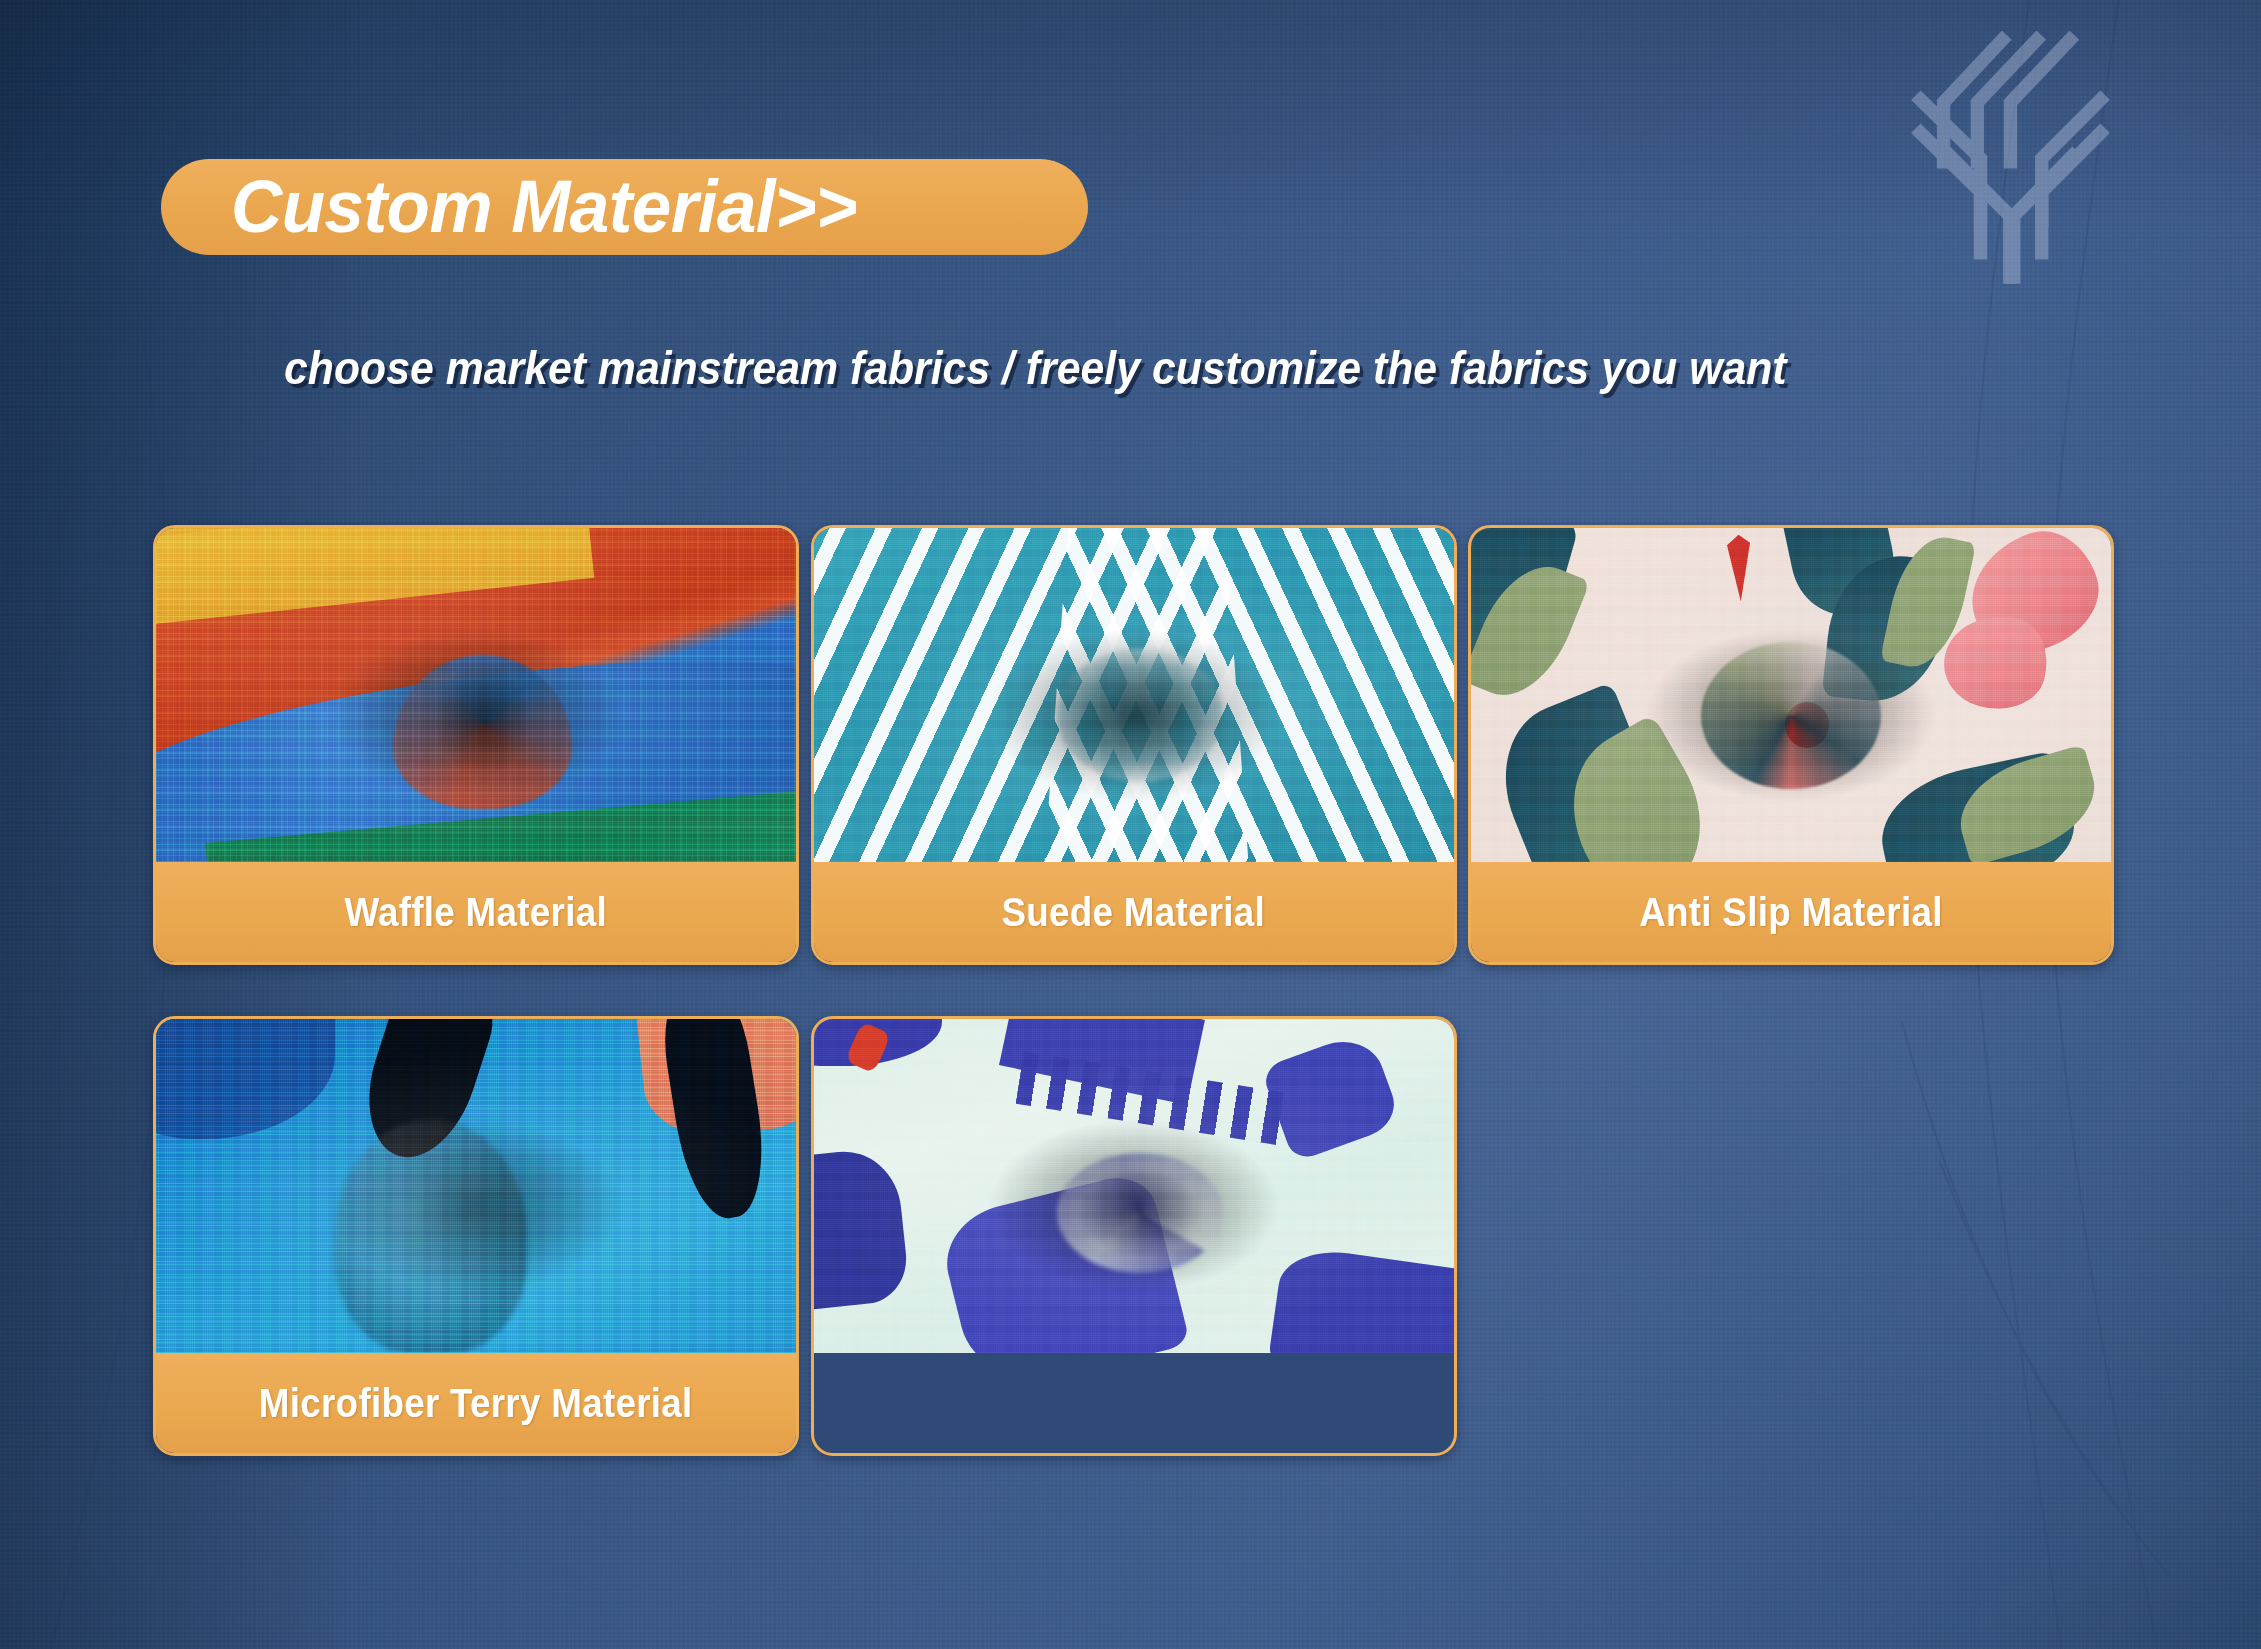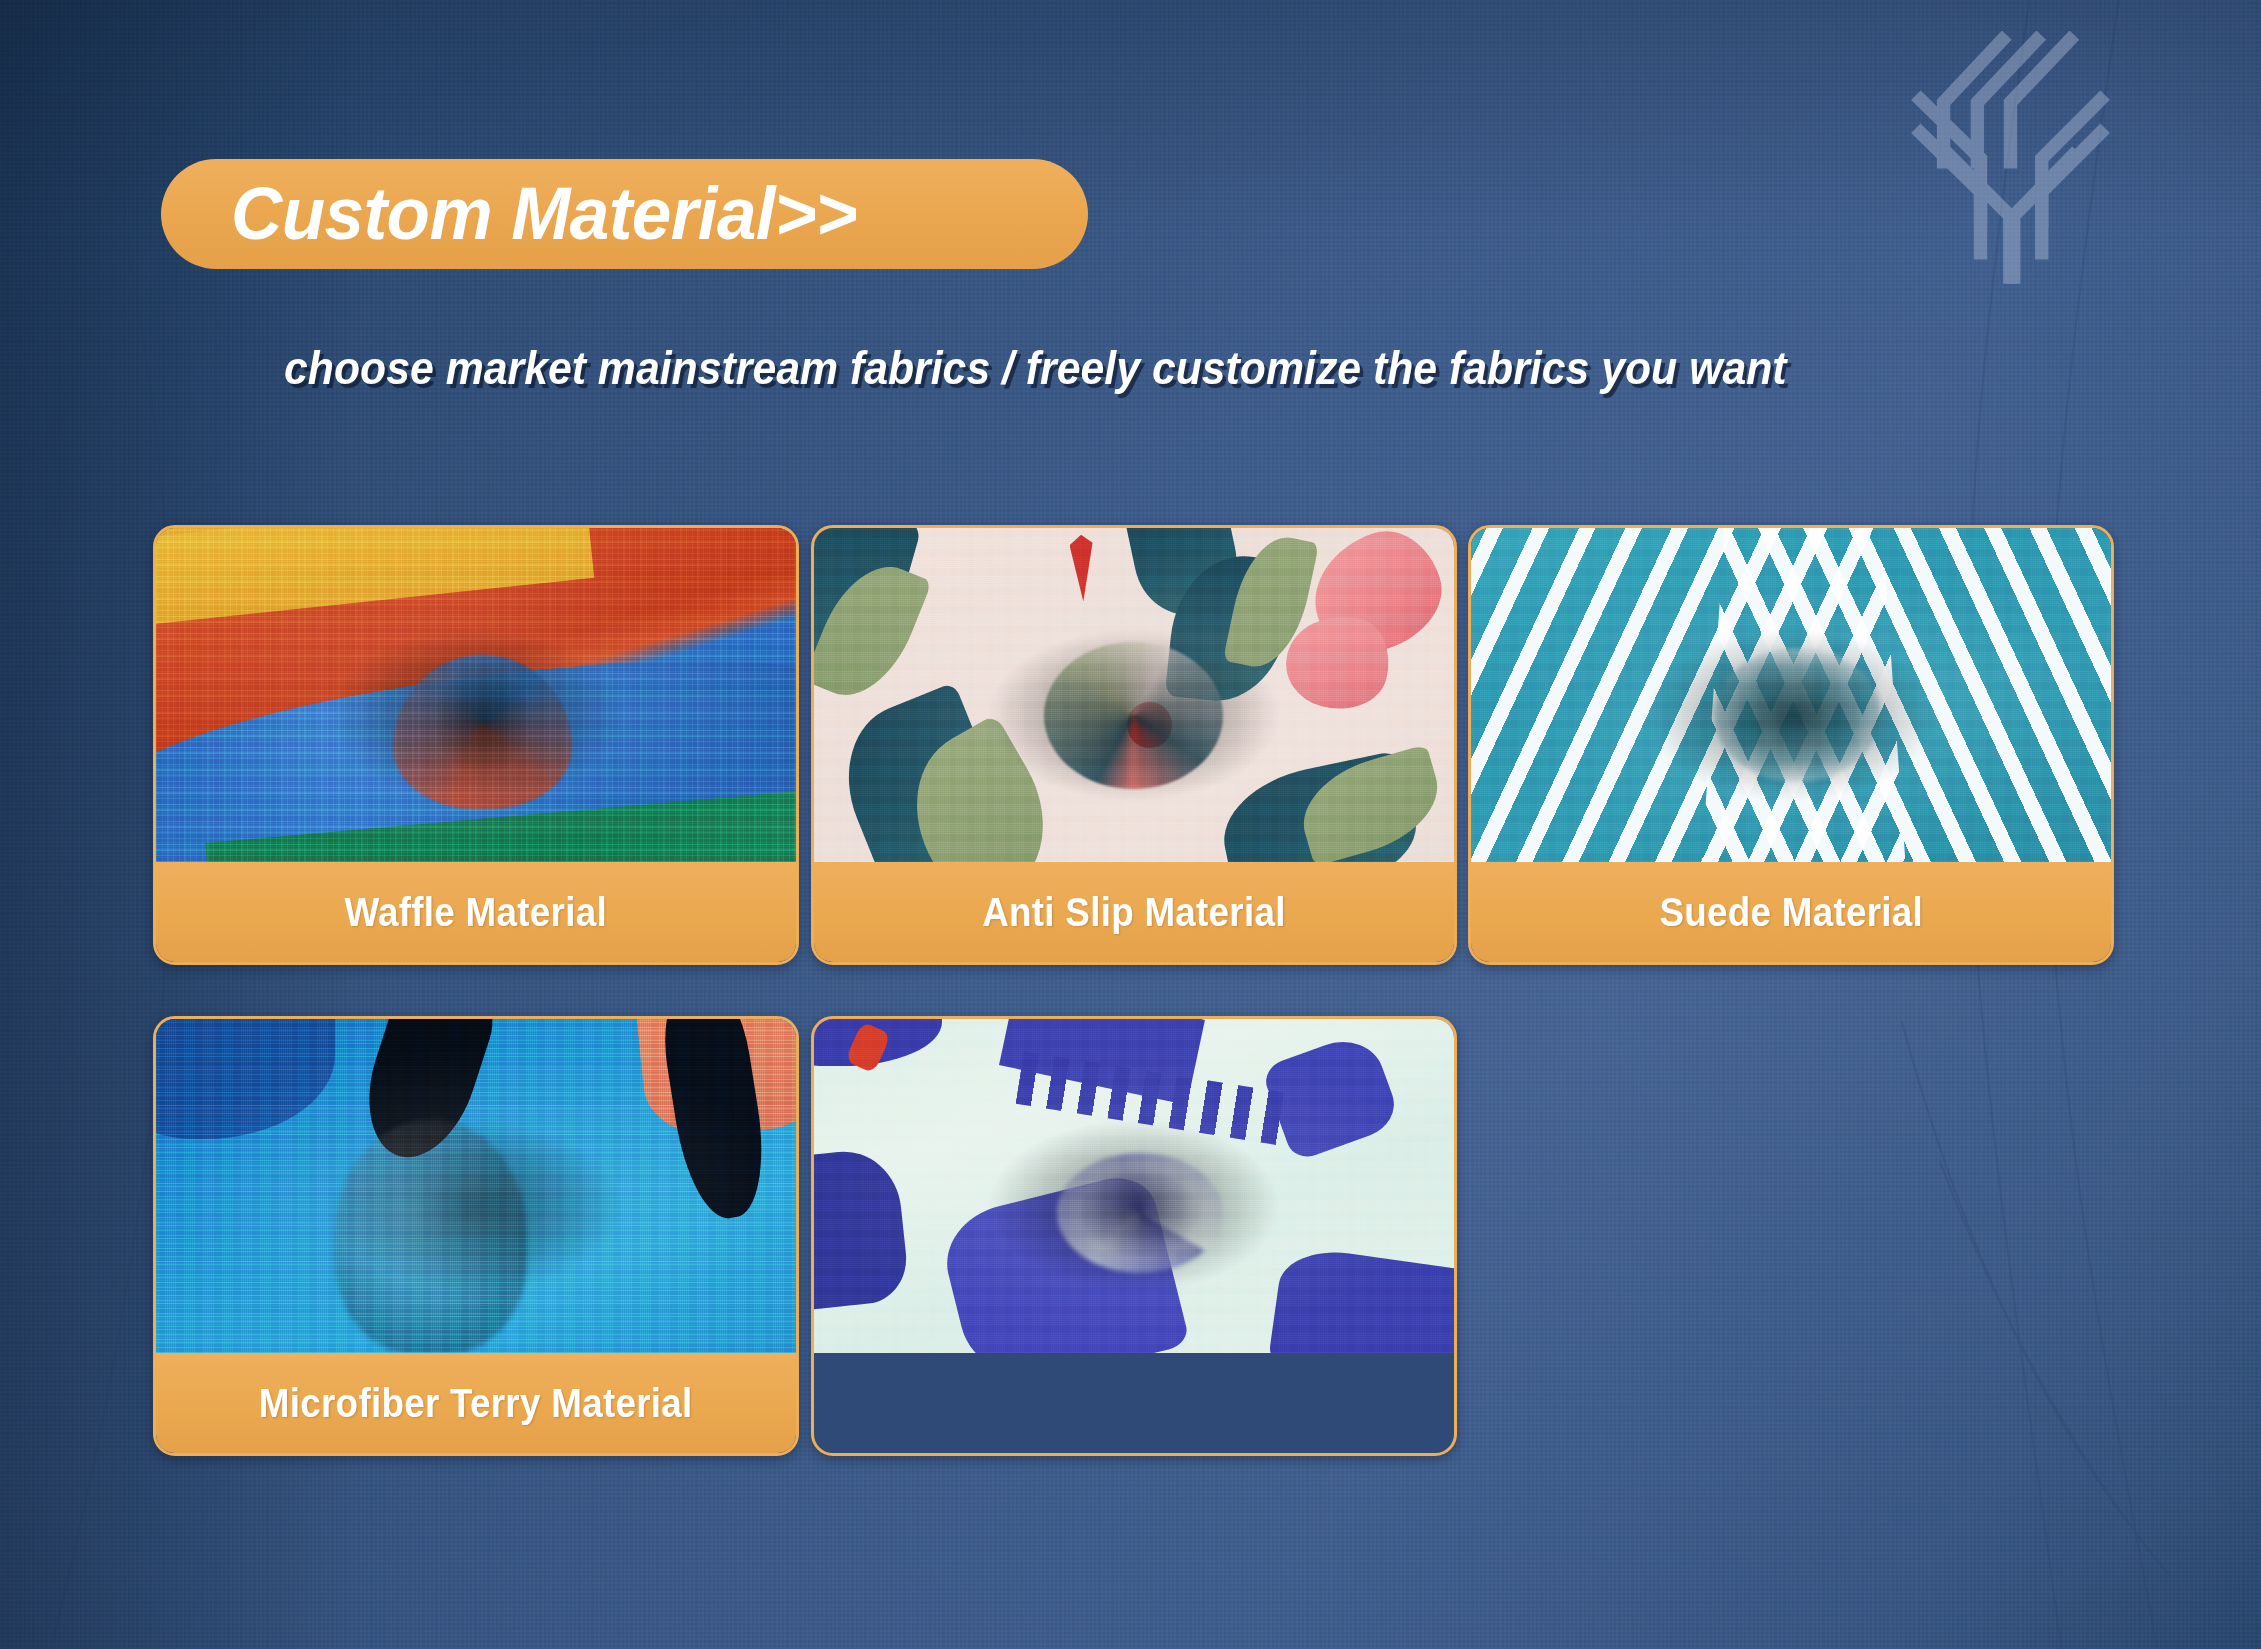--- a/index.html
+++ b/index.html
@@ -38,21 +38,21 @@
   
   #logo {
     position:absolute; left:1905px; top:31px;
     width:211px; height:255px;
     opacity:.40;
   }
 
   
   #title-banner {
     position:absolute; left:161px; top:159px;
-    width:927px; height:110px;
+    width:927px; height:96px;
     background:linear-gradient(180deg,#efaf5c 0%, #eaa74f 52%, #e5a049 100%);
     border-radius:55px;
     display:flex; align-items:center;
   }
   #title-text {
     margin-left:70px;
     color:#ffffff;
     font-size:74px;
     font-weight:bold;
     font-style:italic;
@@ -365,20 +365,33 @@
       <div class="yellow-top"></div>
       <div class="blue-sweep"></div>
       <div class="green-foot"></div>
       <div class="twist"></div>
       <div class="waffle-weave"></div>
       <div class="twist-shade"></div>
       <div class="fabric-grain"></div>
     </div>
     <div class="label-bar">
       <span class="label-text">Waffle Material</span>
+    </div>
+  </div>
+
+  <div class="card">
+    <div class="swatch sw-suede">
+      <div class="stripes-a"></div>
+      <div class="stripes-b"></div>
+      <div class="swirl"></div>
+      <div class="twist-shade"></div>
+      <div class="fabric-grain"></div>
+    </div>
+    <div class="label-bar">
+      <span class="label-text">Suede Material</span>
     </div>
   </div>
 
   <div class="card">
     <div class="swatch sw-tropical">
       <div class="leaf" style="left:-4%;top:-6%;width:18%;height:46%;transform:rotate(16deg);"></div>
       <div class="leaf sage" style="left:2%;top:10%;width:13%;height:42%;transform:rotate(22deg);"></div>
       <div class="leaf" style="left:6%;top:52%;width:22%;height:54%;transform:rotate(-22deg);border-radius:50% 8% 50% 8%;"></div>
       <div class="leaf sage" style="left:16%;top:62%;width:20%;height:48%;transform:rotate(-30deg);"></div>
       <div class="leaf" style="left:50%;top:-8%;width:16%;height:34%;transform:rotate(-12deg);border-radius:0 0 60% 60%;"></div>
@@ -394,33 +407,20 @@
         background:conic-gradient(from 210deg at 50% 50%, rgba(29,74,92,.9), rgba(154,171,126,.75) 28%, rgba(240,226,220,.55) 50%, rgba(29,74,92,.85) 76%, rgba(207,47,44,.6) 92%, rgba(29,74,92,.9));"></div>
       <div class="twist-shade"></div>
       <div class="fabric-grain"></div>
     </div>
     <div class="label-bar">
       <span class="label-text">Anti Slip Material</span>
     </div>
   </div>
 
   <div class="card">
-    <div class="swatch sw-suede">
-      <div class="stripes-a"></div>
-      <div class="stripes-b"></div>
-      <div class="swirl"></div>
-      <div class="twist-shade"></div>
-      <div class="fabric-grain"></div>
-    </div>
-    <div class="label-bar">
-      <span class="label-text">Suede Material</span>
-    </div>
-  </div>
-
-  <div class="card">
     <div class="swatch sw-terry">
       <div class="navy-left"></div>
       <div class="salmon"></div>
       <div class="black-band-1"></div>
       <div class="black-band-2"></div>
       <div class="fold"></div>
       <div class="terry-pile"></div>
       <div class="twist-shade"></div>
       <div class="fabric-grain"></div>
     </div>

